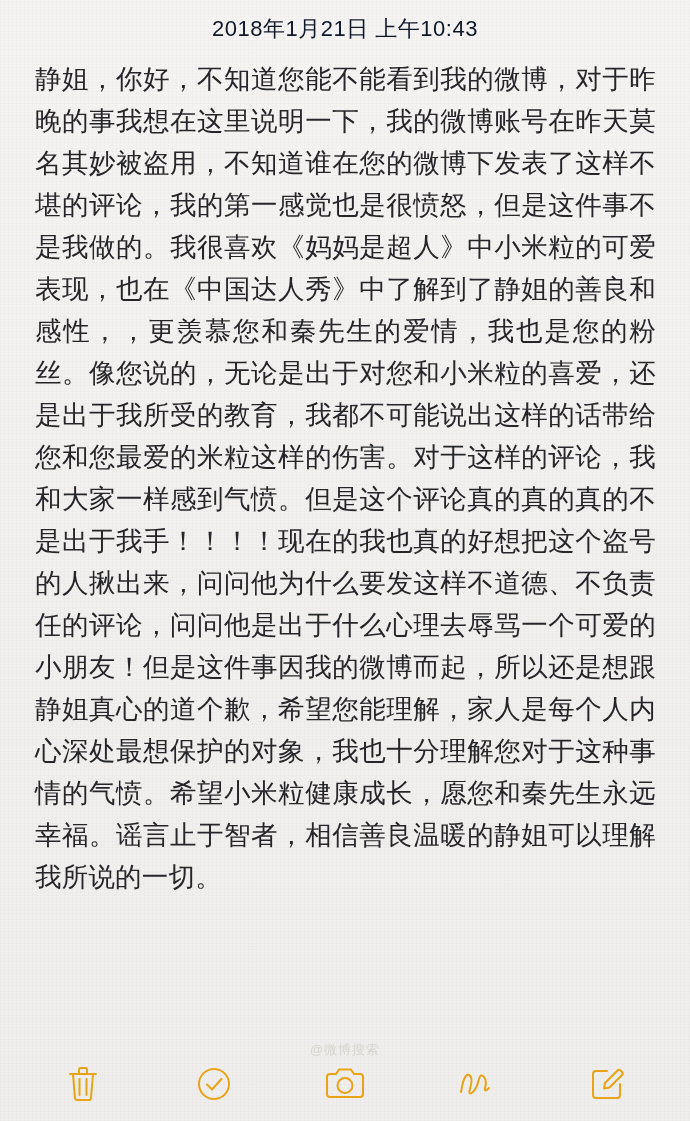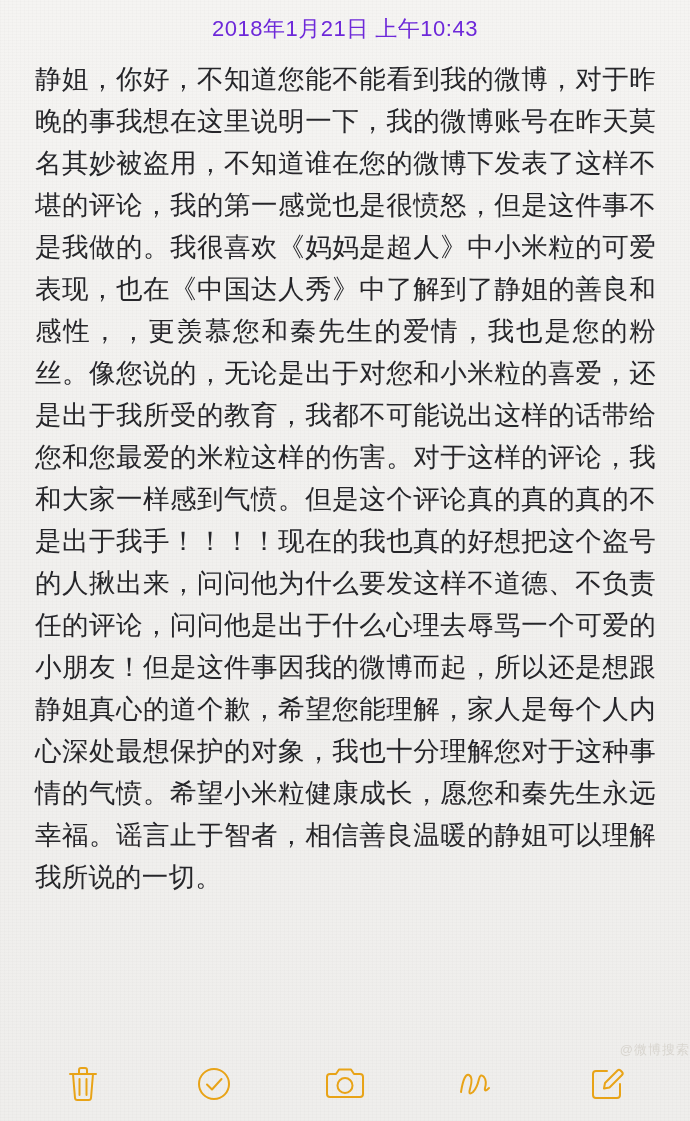--- a/index.html
+++ b/index.html
@@ -29,21 +29,21 @@
   .screen {
     position: relative;
     width: 690px;
     height: 1121px;
     display: flex;
     flex-direction: column;
   }
   .timestamp {
     text-align: center;
     font-size: 22px;
-    color: #6d28d9;
+    color: #0f172a;
     letter-spacing: 0.5px;
     padding-top: 14px;
     padding-bottom: 8px;
     font-family: "Liberation Sans", "DejaVu Sans", sans-serif;
   }
   .note-body {
     flex: 1 1 auto;
     padding: 6px 34px 0 35px;
     overflow: hidden;
   }
@@ -56,21 +56,21 @@
     white-space: pre-wrap;
     word-break: break-all;
     font-family: "Liberation Sans", "DejaVu Sans", sans-serif;
     letter-spacing: 0.2px;
   }
   .watermark {
     position: absolute;
     left: 0;
     right: 0;
     top: 1041px;
-    text-align: right;
+    text-align: center;
     font-size: 13px;
     color: #d8d5cf;
     letter-spacing: 1px;
     pointer-events: none;
     user-select: none;
   }
   .toolbar {
     position: absolute;
     left: 0;
     right: 0;

